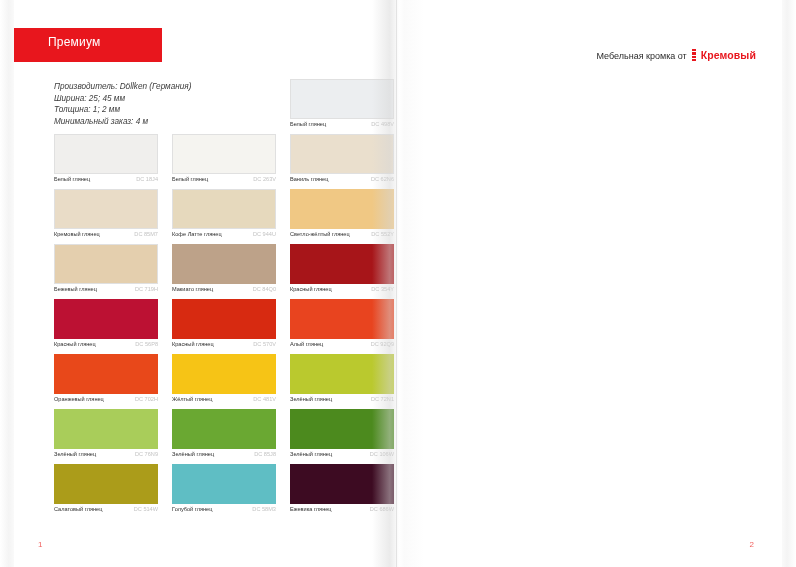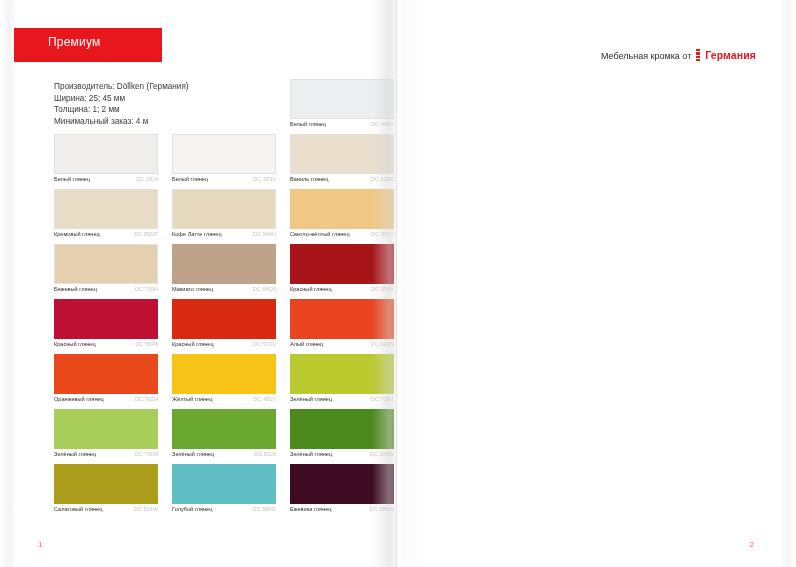--- a/index.html
+++ b/index.html
@@ -30,21 +30,21 @@
       rgba(255,255,255,0) 52%,
       rgba(240,240,240,.30) 62%,
       rgba(255,255,255,0) 100%);}
   .gutter-line{position:absolute;left:396px;top:0;width:1px;height:567px;background:#e3e3e3;}
 
   
   .banner{position:absolute;left:0px;top:28px;width:148px;height:34px;background:#e8161d;}
   .banner span{position:absolute;left:34px;top:7px;color:#fff;font-size:12px;letter-spacing:.2px;}
 
   .specs{position:absolute;left:40px;top:81px;font-size:8.2px;color:#3b3b3b;line-height:11.6px;}
-  .specs div{white-space:nowrap;}
+  .specs div{white-space:nowrap;font-style:italic;}
 
   
   .brandbar{position:absolute;right:26px;top:49px;display:flex;align-items:flex-end;gap:5px;}
   .brandbar .bt{font-size:9px;color:#2b2b2b;}
   .brandmark{display:inline-block;width:4px;height:12px;position:relative;}
   .brandmark i{position:absolute;left:0;width:4px;height:2.4px;background:#e8161d;display:block;}
   .brandmark i:nth-child(1){top:0;}
   .brandmark i:nth-child(2){top:3.4px;}
   .brandmark i:nth-child(3){top:6.8px;}
   .brandmark i:nth-child(4){top:10.2px;height:1.8px;}
@@ -254,21 +254,21 @@
   <div class="page page-right">
 
     <div class="brandbar">
       <span class="bt">Мебельная кромка от</span>
       <span class="brandmark">
         <i></i>
           <i></i>
           <i></i>
           <i></i>
       </span>
-      <span class="brandname">Германия</span>
+      <span class="brandname">Кремовый</span>
     </div>
 
     <div class="pgno pg-right">2</div>
   </div>
 
   <div class="gutter"></div>
   <div class="gutter-line"></div>
 
 </div>
 

